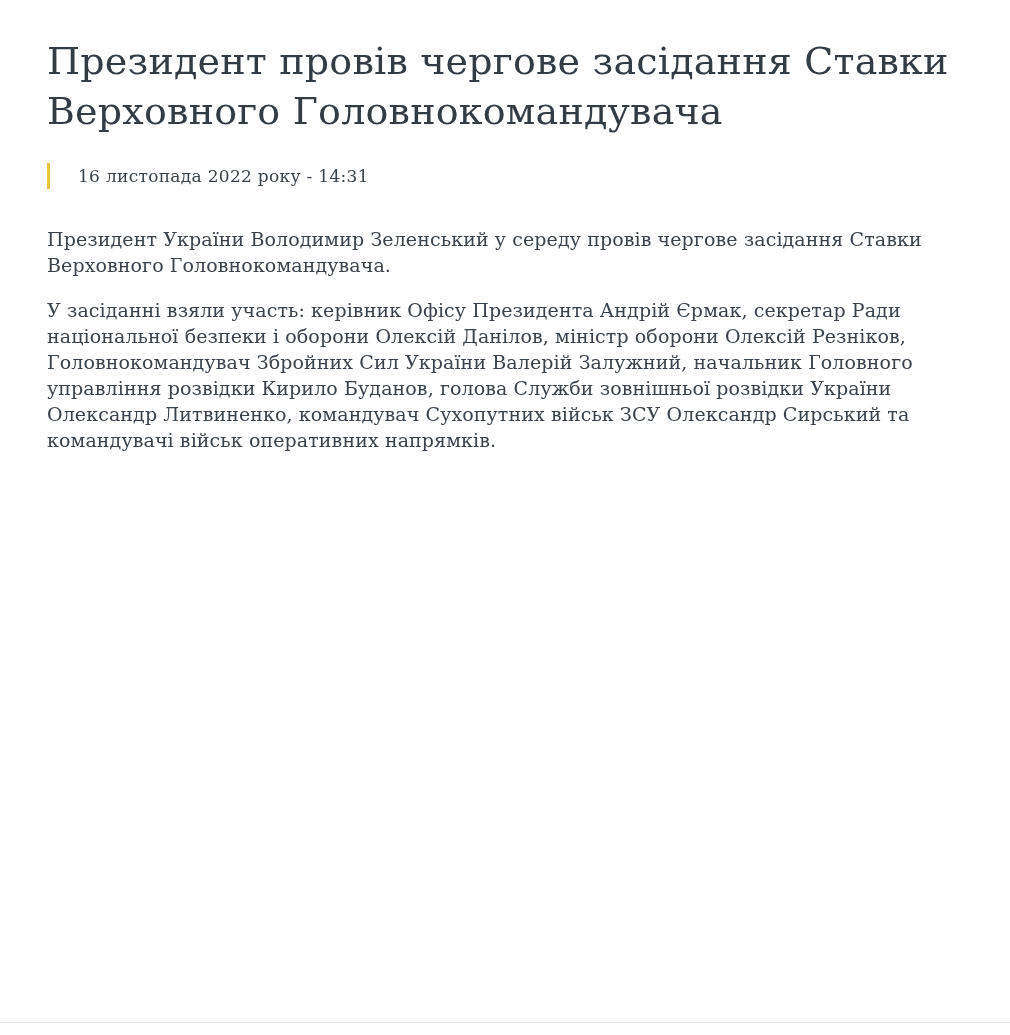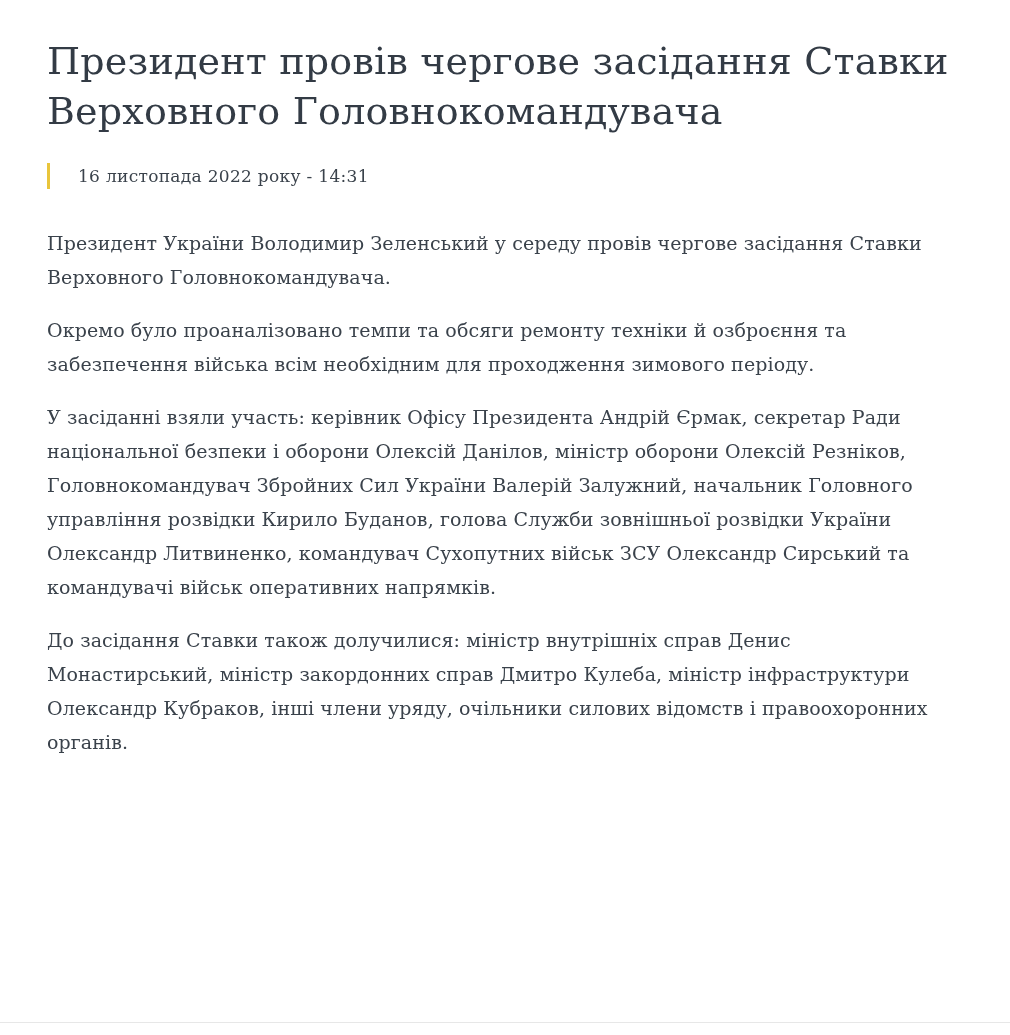--- a/index.html
+++ b/index.html
@@ -39,21 +39,21 @@
     background: var(--accent, #e9c53b);
     margin-right: 28px;
   }
   .date {
     font-size: 17px;
     color: var(--body-color, #3a424b);
     letter-spacing: 0.3px;
   }
   .bodytext p {
     font-size: 19px;
-    line-height: 34px;
+    line-height: 26px;
     color: var(--body-color, #3a424b);
     margin: 4px 0 19px 0;
     max-width: 912px;
     letter-spacing: 0.1px;
   }
   .bottom-divider {
     position: absolute;
     left: 0;
     right: 0;
     top: 1022px;
@@ -67,19 +67,17 @@
 <article class="article">
   <h1 class="title">Президент провів чергове засідання Ставки Верховного Головнокомандувача</h1>
 
   <div class="meta">
     <span class="accent-bar"></span>
     <time class="date">16 листопада 2022 року - 14:31</time>
   </div>
 
   <div class="bodytext">
     <p>Президент України Володимир Зеленський у середу провів чергове засідання Ставки Верховного Головнокомандувача.</p>
-    <p>Окремо було проаналізовано темпи та обсяги ремонту техніки й озброєння та забезпечення війська всім необхідним для проходження зимового періоду.</p>
     <p>У засіданні взяли участь: керівник Офісу Президента Андрій Єрмак, секретар Ради національної безпеки і оборони Олексій Данілов, міністр оборони Олексій Резніков, Головнокомандувач Збройних Сил України Валерій Залужний, начальник Головного управління розвідки Кирило Буданов, голова Служби зовнішньої розвідки України Олександр Литвиненко, командувач Сухопутних військ ЗСУ Олександр Сирський та командувачі військ оперативних напрямків.</p>
-    <p>До засідання Ставки також долучилися: міністр внутрішніх справ Денис Монастирський, міністр закордонних справ Дмитро Кулеба, міністр інфраструктури Олександр Кубраков, інші члени уряду, очільники силових відомств і правоохоронних органів.</p>
   </div>
 </article>
 
 <div class="bottom-divider"></div>
 
 </body></html>

